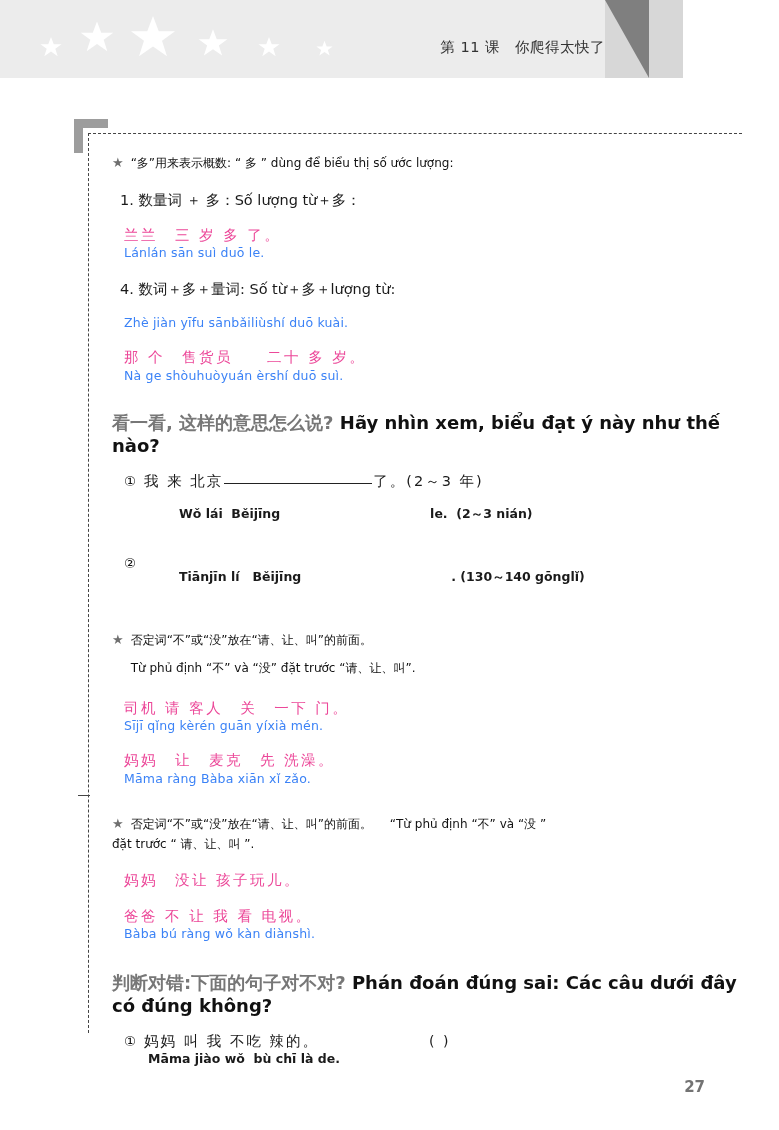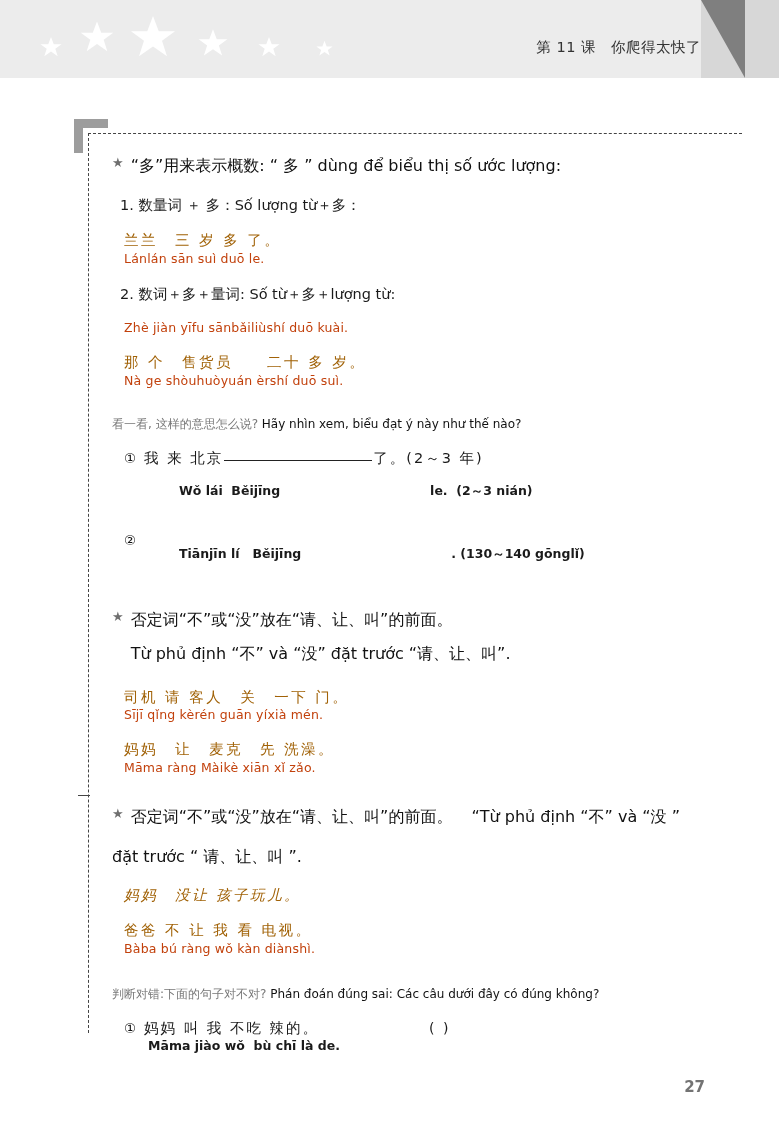--- a/index.html
+++ b/index.html
@@ -13,21 +13,21 @@
     position: relative;
     font-family: "Liberation Serif", serif;
     color: #1a1a1a;
     overflow: hidden;
   }
 
   
   .header-band {
     position: absolute;
     top: 0; left: 0;
-    width: 779px;
+    width: 683px;
     height: 78px;
     background: #ececec;
   }
   .header-stars {
     position: absolute;
     top: 14px; left: 22px;
     width: 360px;
     height: 52px;
   }
   .star {
@@ -134,54 +134,55 @@
   .star-glyph {
     color: #6f6f6f;
     font-size: 13px;
     margin-right: 7px;
     line-height: 1.45;
   }
   .cn { font-family: "DejaVu Sans", sans-serif; }
   .vi { font-family: "DejaVu Sans", sans-serif; }
 
   .rule-head {
-    font-size: 16px;
+    font-size: 12px;
     font-family: "DejaVu Sans", sans-serif;
     color: #111;
   }
 
   .numbered {
     font-size: 14.5px;
     font-family: "DejaVu Sans", sans-serif;
     margin: 18px 0 0 8px;
   }
 
   .ex {
     margin: 16px 0 0 12px;
   }
   .ex .hanzi {
     font-family: "DejaVu Sans", sans-serif;
     font-size: 14.5px;
     letter-spacing: 2.5px;
-    color: #a16207;
+    color: #ec4899;
     line-height: 1.35;
   }
   .ex .pinyin {
     font-family: "DejaVu Sans", sans-serif;
     font-size: 12.5px;
-    color: #c2410c;
+    color: #3b82f6;
     line-height: 1.35;
     letter-spacing: 0.2px;
   }
 
   .section-q {
     margin-top: 26px;
-    font-size: 12px;
+    font-size: 18px;
     font-family: "DejaVu Sans", sans-serif;
     color: #777;
+    font-weight: bold;
   }
   .section-q .vi-part { color: #111; }
 
   .ex-num {
     display: flex;
     margin-top: 16px;
     margin-left: 12px;
   }
   .ex-num .circ {
     font-family: "DejaVu Sans", sans-serif;
@@ -291,21 +292,21 @@
       </span>
     </div>
 
     <div class="numbered">1. 数量词 ＋ 多：Số lượng từ＋多：</div>
 
     <div class="ex">
       <div class="hanzi">兰兰　三 岁 多 了。</div>
       <div class="pinyin">Lánlán  sān suì duō  le.</div>
     </div>
 
-    <div class="numbered">2. 数词＋多＋量词: Số từ＋多＋lượng từ:</div>
+    <div class="numbered">4. 数词＋多＋量词: Số từ＋多＋lượng từ:</div>
 
     <div class="ex">
       <div class="pinyin">Zhè jiàn yīfu   sānbǎiliùshí  duō  kuài.</div>
     </div>
     <div class="ex">
       <div class="hanzi">那 个　售货员　　二十 多 岁。</div>
       <div class="pinyin">Nà ge shòuhuòyuán  èrshí duō suì.</div>
     </div>
   </div>
 
@@ -343,35 +344,35 @@
         <div class="rule-head vi" style="margin-top:10px;">Từ phủ định “不” và “没” đặt trước “请、让、叫”.</div>
       </span>
     </div>
 
     <div class="ex" style="margin-top:22px;">
       <div class="hanzi">司机 请 客人　关　一下 门。</div>
       <div class="pinyin">Sījī   qǐng kèrén  guān  yíxià  mén.</div>
     </div>
     <div class="ex">
       <div class="hanzi">妈妈　让　麦克　先 洗澡。</div>
-      <div class="pinyin">Māma ràng  Màikè  xiān xǐ zǎo.</div>
+      <div class="pinyin">Māma ràng  Bàba  xiān xǐ zǎo.</div>
     </div>
   </div>
 
   <div class="blk" style="margin-top:28px;">
     <div class="bullet-line">
       <span class="star-glyph">★</span>
       <span class="rule-head">
         <span class="cn">否定词“不”或“没”放在“请、让、叫”的前面。</span>
         <span class="vi" style="margin-left:14px;margin-top:25px;">“Từ phủ định “不” và “没 ”</span>
       </span>
     </div>
-    <div class="rule-head vi" style="margin-left:0px; margin-top:18px;">đặt trước “ 请、让、叫 ”.</div>
-
-    <div class="ex" style="margin-top:18px;font-style:italic;">
+    <div class="rule-head vi" style="margin-left:0px; margin-top:2px;">đặt trước “ 请、让、叫 ”.</div>
+
+    <div class="ex" style="margin-top:18px;">
       <div class="hanzi">妈妈　没让 孩子玩儿。</div>
     </div>
     <div class="ex">
       <div class="hanzi">爸爸 不 让 我 看 电视。</div>
       <div class="pinyin">Bàba  bú  ràng wǒ  kàn diànshì.</div>
     </div>
   </div>
 
   <div class="section-q" style="margin-top:28px;">
     <span>判断对错:下面的句子对不对?</span>

